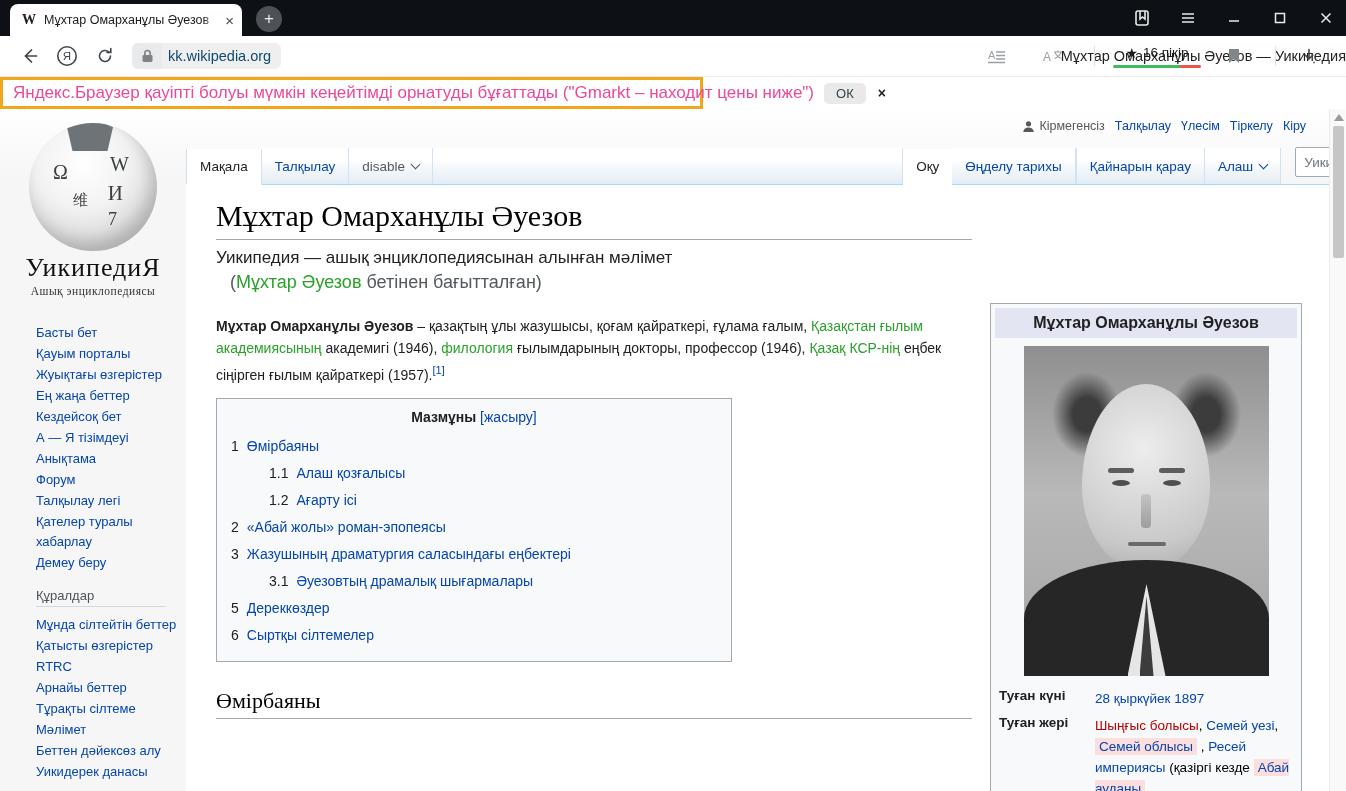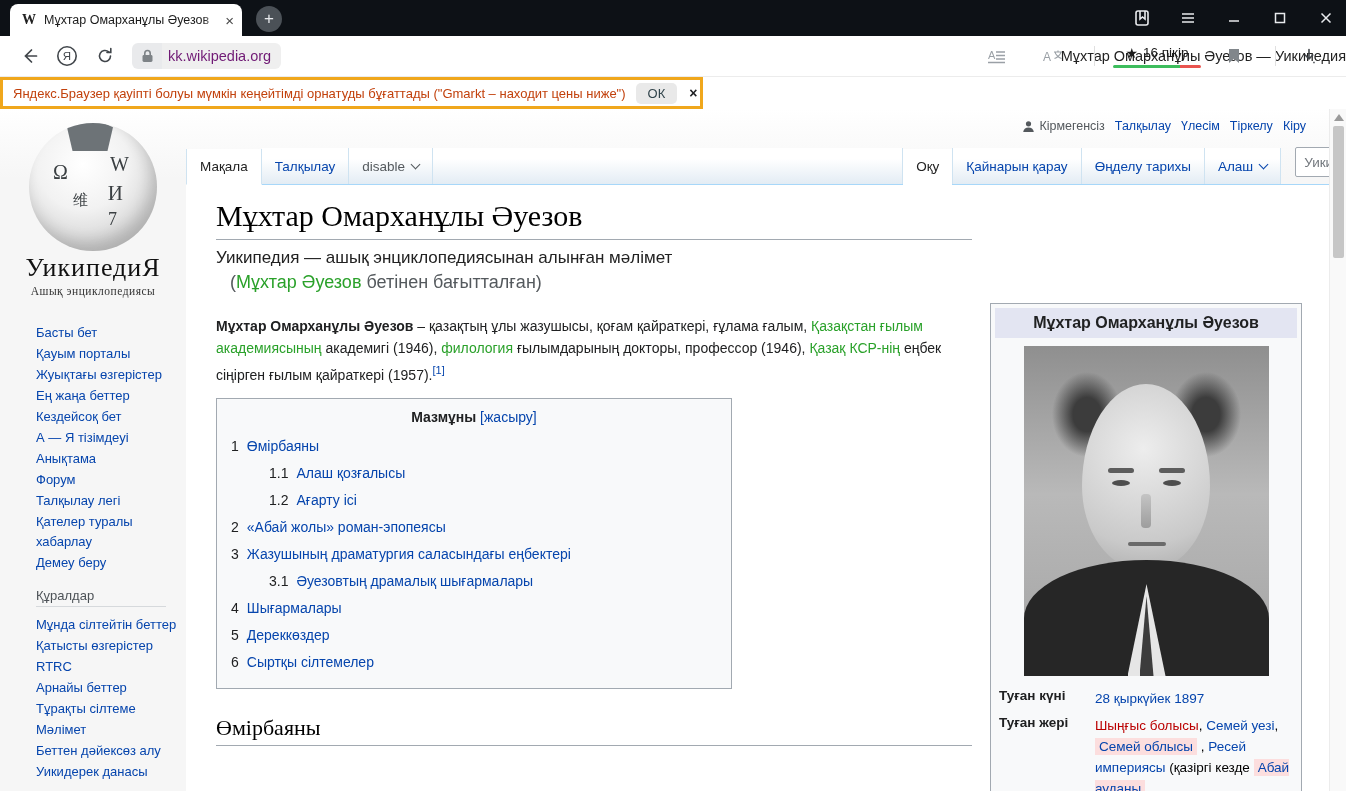--- a/index.html
+++ b/index.html
@@ -14,34 +14,34 @@
   .tab-close { color:#4a4a4a; font-size:15px; margin-left:4px; cursor:default; line-height:1; }
   .newtab-btn { width:26px; height:26px; border-radius:50%; background:#4b5157; color:#e8eaed; font-size:17px; display:flex; align-items:center; justify-content:center; margin:0 0 4px 14px; }
   .titlebar-right { position:absolute; right:10px; top:0; height:36px; display:flex; align-items:center; gap:26px; }
   .tb-icon { width:20px; height:20px; display:flex; align-items:center; justify-content:center; }
   .tb-icon svg { display:block; }
 
   .toolbar { height:41px; background:#fff; display:flex; align-items:center; padding:0 14px; position:relative; border-bottom:1px solid #ececec; }
   .nav-icon { width:30px; height:30px; display:flex; align-items:center; justify-content:center; margin-right:8px; color:#41464b; }
   .url-chip { display:flex; align-items:center; margin-left:4px; }
   .lock-chip { background:#e9eaec; border-radius:6px 0 0 6px; height:26px; width:30px; display:flex; align-items:center; justify-content:center; }
-  .domain-chip { background:#efefef; border-radius:0 6px 6px 0; height:26px; display:flex; align-items:center; padding:0 10px 0 6px; font-size:14.5px; color:#701a75; }
+  .domain-chip { background:#efefef; border-radius:0 6px 6px 0; height:26px; display:flex; align-items:center; padding:0 10px 0 6px; font-size:14.5px; color:#0c4a6e; }
   .page-title-center { position:absolute; left:0; right:0; text-align:right; font-size:14.5px; color:#222; pointer-events:none; }
   .toolbar-right { margin-left:auto; display:flex; align-items:center; gap:18px; z-index:2; }
   .toolbar-sep { width:1px; height:20px; background:#e0e0e0; }
   .rating { display:flex; flex-direction:column; align-items:center; }
   .rating-top { display:flex; align-items:center; gap:5px; font-size:13.5px; color:#1b1b1b; }
   .rating-star { color:#1b1b1b; font-size:14px; }
   .rating-bar { width:88px; height:3px; margin-top:4px; border-radius:2px; overflow:hidden; display:flex; }
   .rating-bar .g { background:#3dbd5d; width:76%; }
   .rating-bar .r { background:#e9544f; width:24%; }
 
   .notifrow { height:32px; background:#fff; display:flex; }
   .notifbar { width:703px; border:3px solid #f0a71c; background:#fff; display:flex; align-items:center; padding:0 10px; gap:10px; }
-  .notif-text { font-size:13px; color:#c2410c; white-space:nowrap; }
+  .notif-text { font-size:17px; color:#ec4899; white-space:nowrap; }
   .notif-ok { background:#e9e9e9; border-radius:5px; font-size:13px; color:#32454c; padding:3px 12px; }
   .notif-close { color:#202124; font-size:14px; font-weight:bold; margin-left:2px; }
 
   
   .viewport { position:relative; height:682px; background:linear-gradient(#ffffff, #f6f6f6 70px); overflow:hidden; }
 
   .w-sidebar { position:absolute; left:0; top:0; width:186px; padding:6px 0 0 0; }
   .w-logo { width:186px; text-align:center; }
   .globe { width:128px; height:128px; margin:8px auto 2px; border-radius:50%; position:relative; background:radial-gradient(circle at 42% 32%, #ffffff 0%, #f2f2f2 40%, #cfcfcf 78%, #b5b5b5 100%); box-shadow:inset -6px -10px 14px rgba(0,0,0,.15); overflow:hidden; }
   .globe .gap { position:absolute; left:38px; top:-6px; width:46px; height:34px; background:#6d7377; clip-path:polygon(0 30%, 50% 0, 100% 30%, 88% 100%, 12% 100%); }
@@ -359,25 +359,25 @@
             <a>disable</a>
             <span class="chev"></span>
           </div>
         <div class="w-tab" style="width:470px;"></div>
       </div>
       <div class="tab-spacer"></div>
       <div class="tabgroup">
         <div class="w-tab sel" style="background:#fff;border-left:none;border-right:none;">
             <a>Оқу</a>
           </div>
+        <div class="w-tab">
+            <a>Өңделу тарихы</a>
+          </div>
         <div class="w-tab first">
             <a>Қайнарын қарау</a>
-          </div>
-        <div class="w-tab">
-            <a>Өңделу тарихы</a>
           </div>
         <div class="w-tab">
             <a>Алаш</a>
             <span class="chev"></span>
           </div>
       </div>
       <div class="searchbox">
         <input type="text" placeholder="Уикипедия жобасынан іздеу" style="">
 
       </div>
@@ -393,21 +393,20 @@
 
         <div class="toc">
           <div class="toc-title"><b>Мазмұны</b> <a>[жасыру]</a></div>
           <ul>
             <li><span class="n">1</span><a>Өмірбаяны</a></li>
             <li class="lv2"><span class="n">1.1</span><a>Алаш қозғалысы</a></li>
             <li class="lv2"><span class="n">1.2</span><a>Ағарту ісі</a></li>
             <li><span class="n">2</span><a>«Абай жолы» роман-эпопеясы</a></li>
             <li><span class="n">3</span><a>Жазушының драматургия саласындағы еңбектері</a></li>
             <li class="lv2"><span class="n">3.1</span><a>Әуезовтың драмалық шығармалары</a></li>
-            <li><span class="n">4</span><a>Шығармалары</a></li>
             <li><span class="n">5</span><a>Дереккөздер</a></li>
             <li><span class="n">6</span><a>Сыртқы сілтемелер</a></li>
           </ul>
         </div>
 
         <h2 class="sect">Өмірбаяны</h2>
 
       </div>
 
       <div class="col-right">

